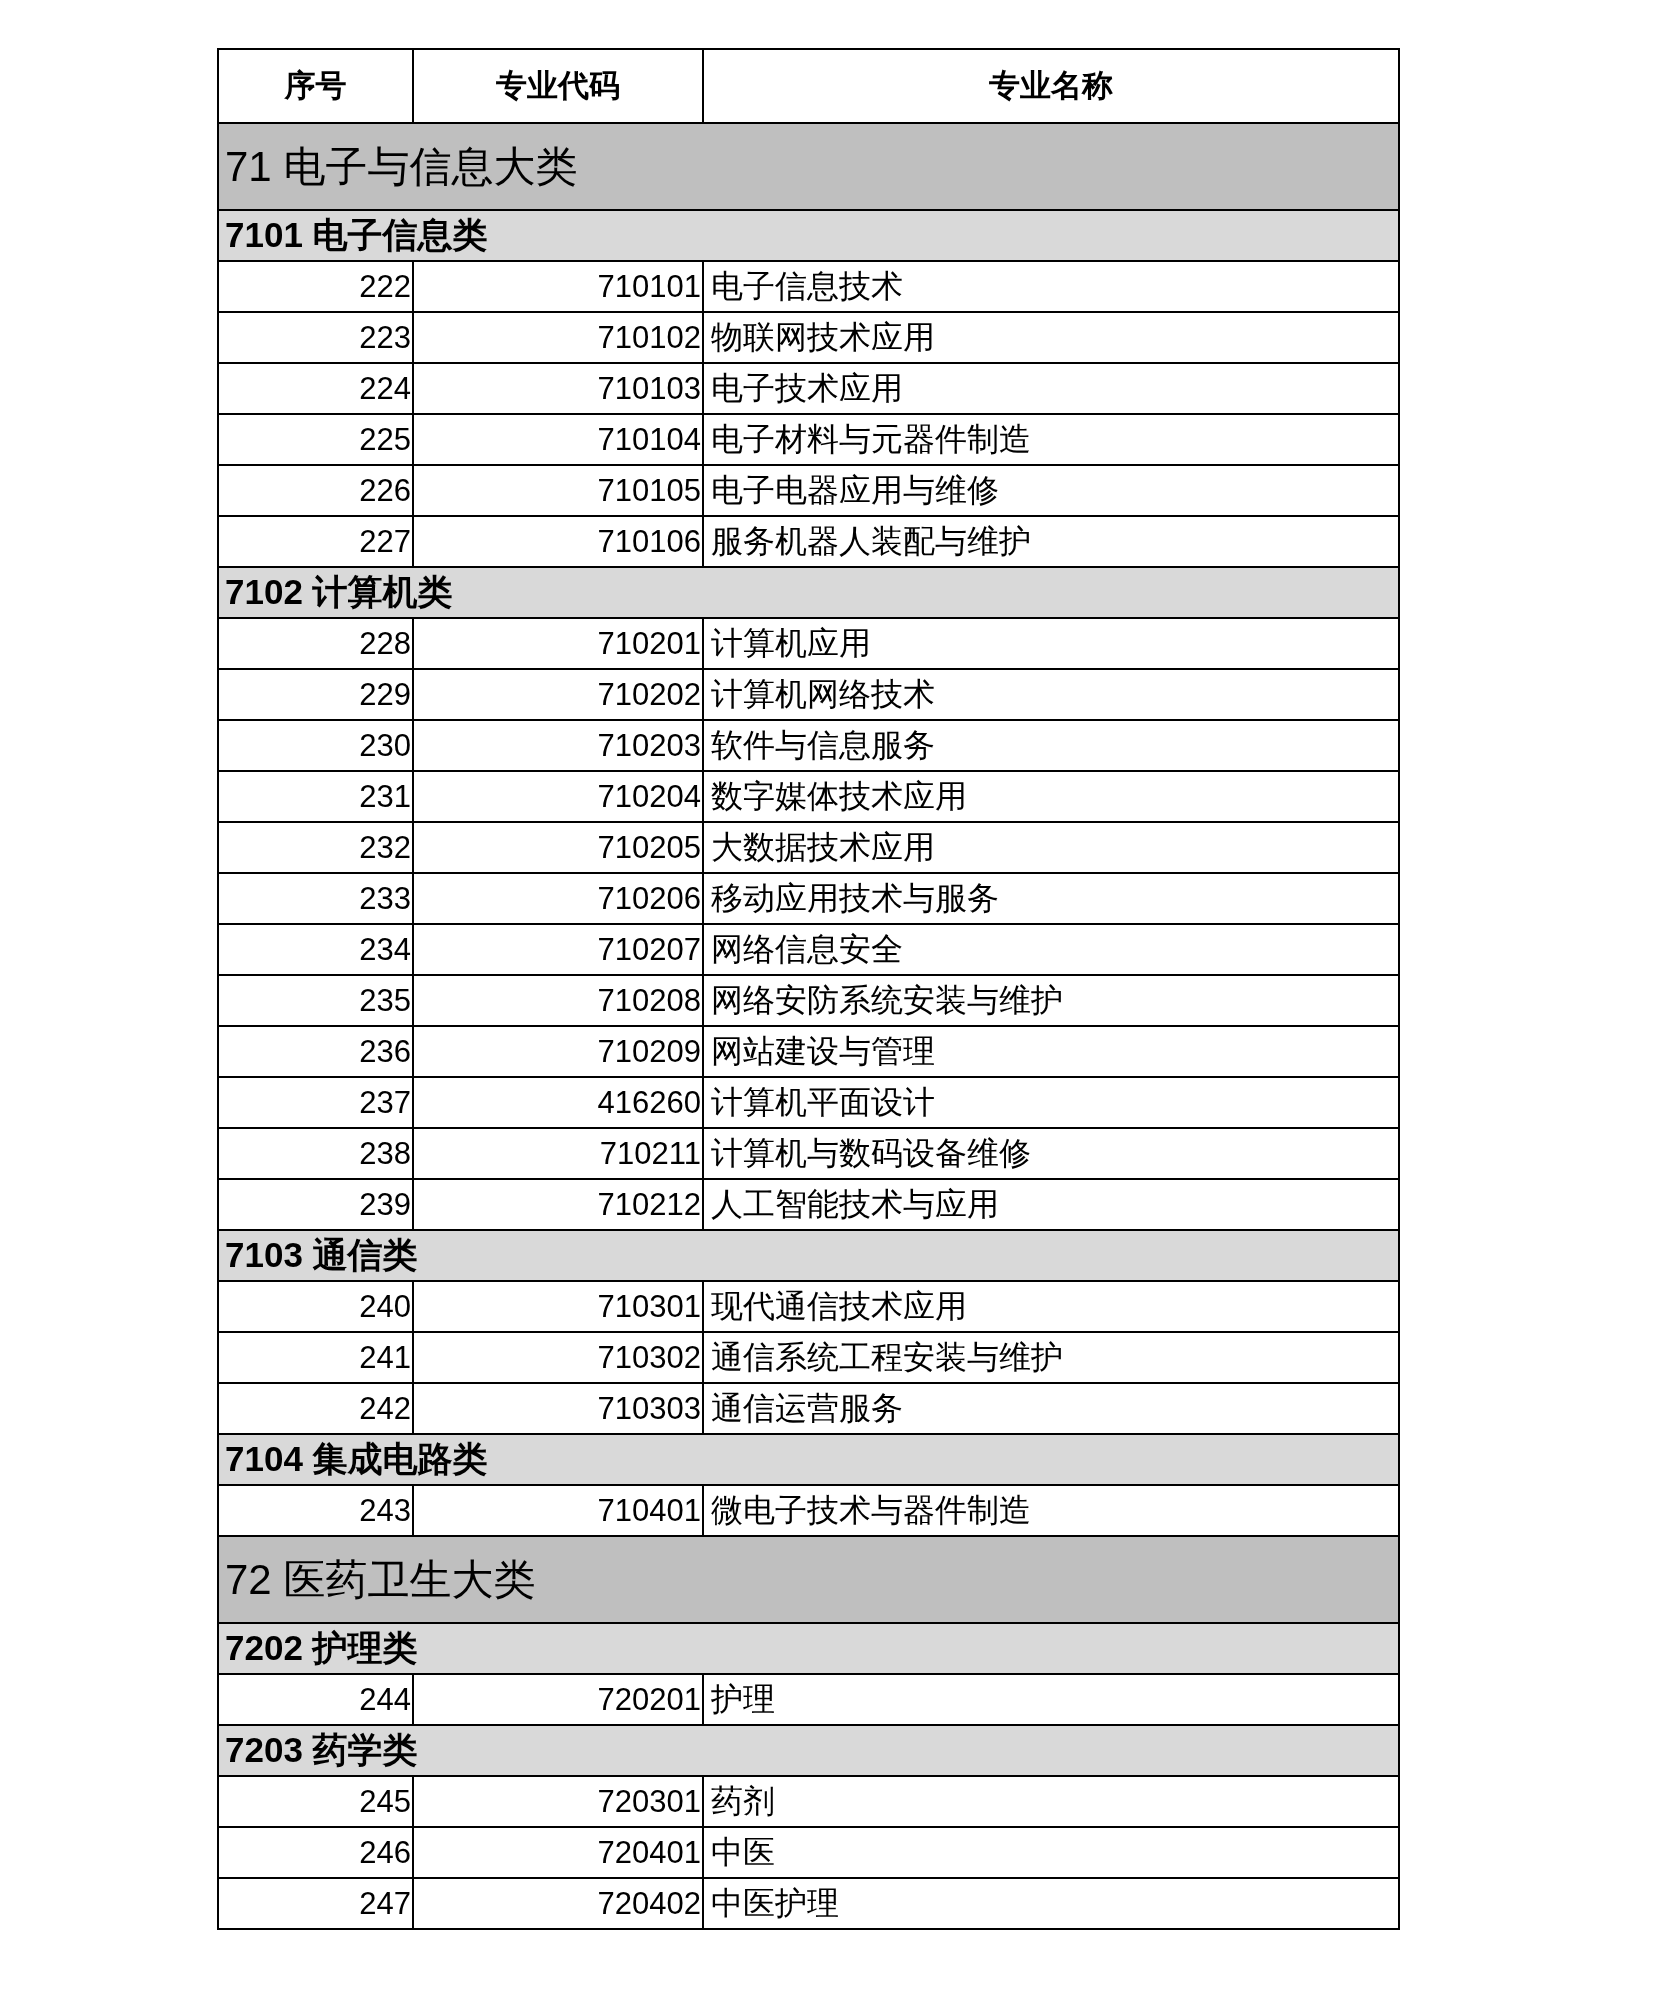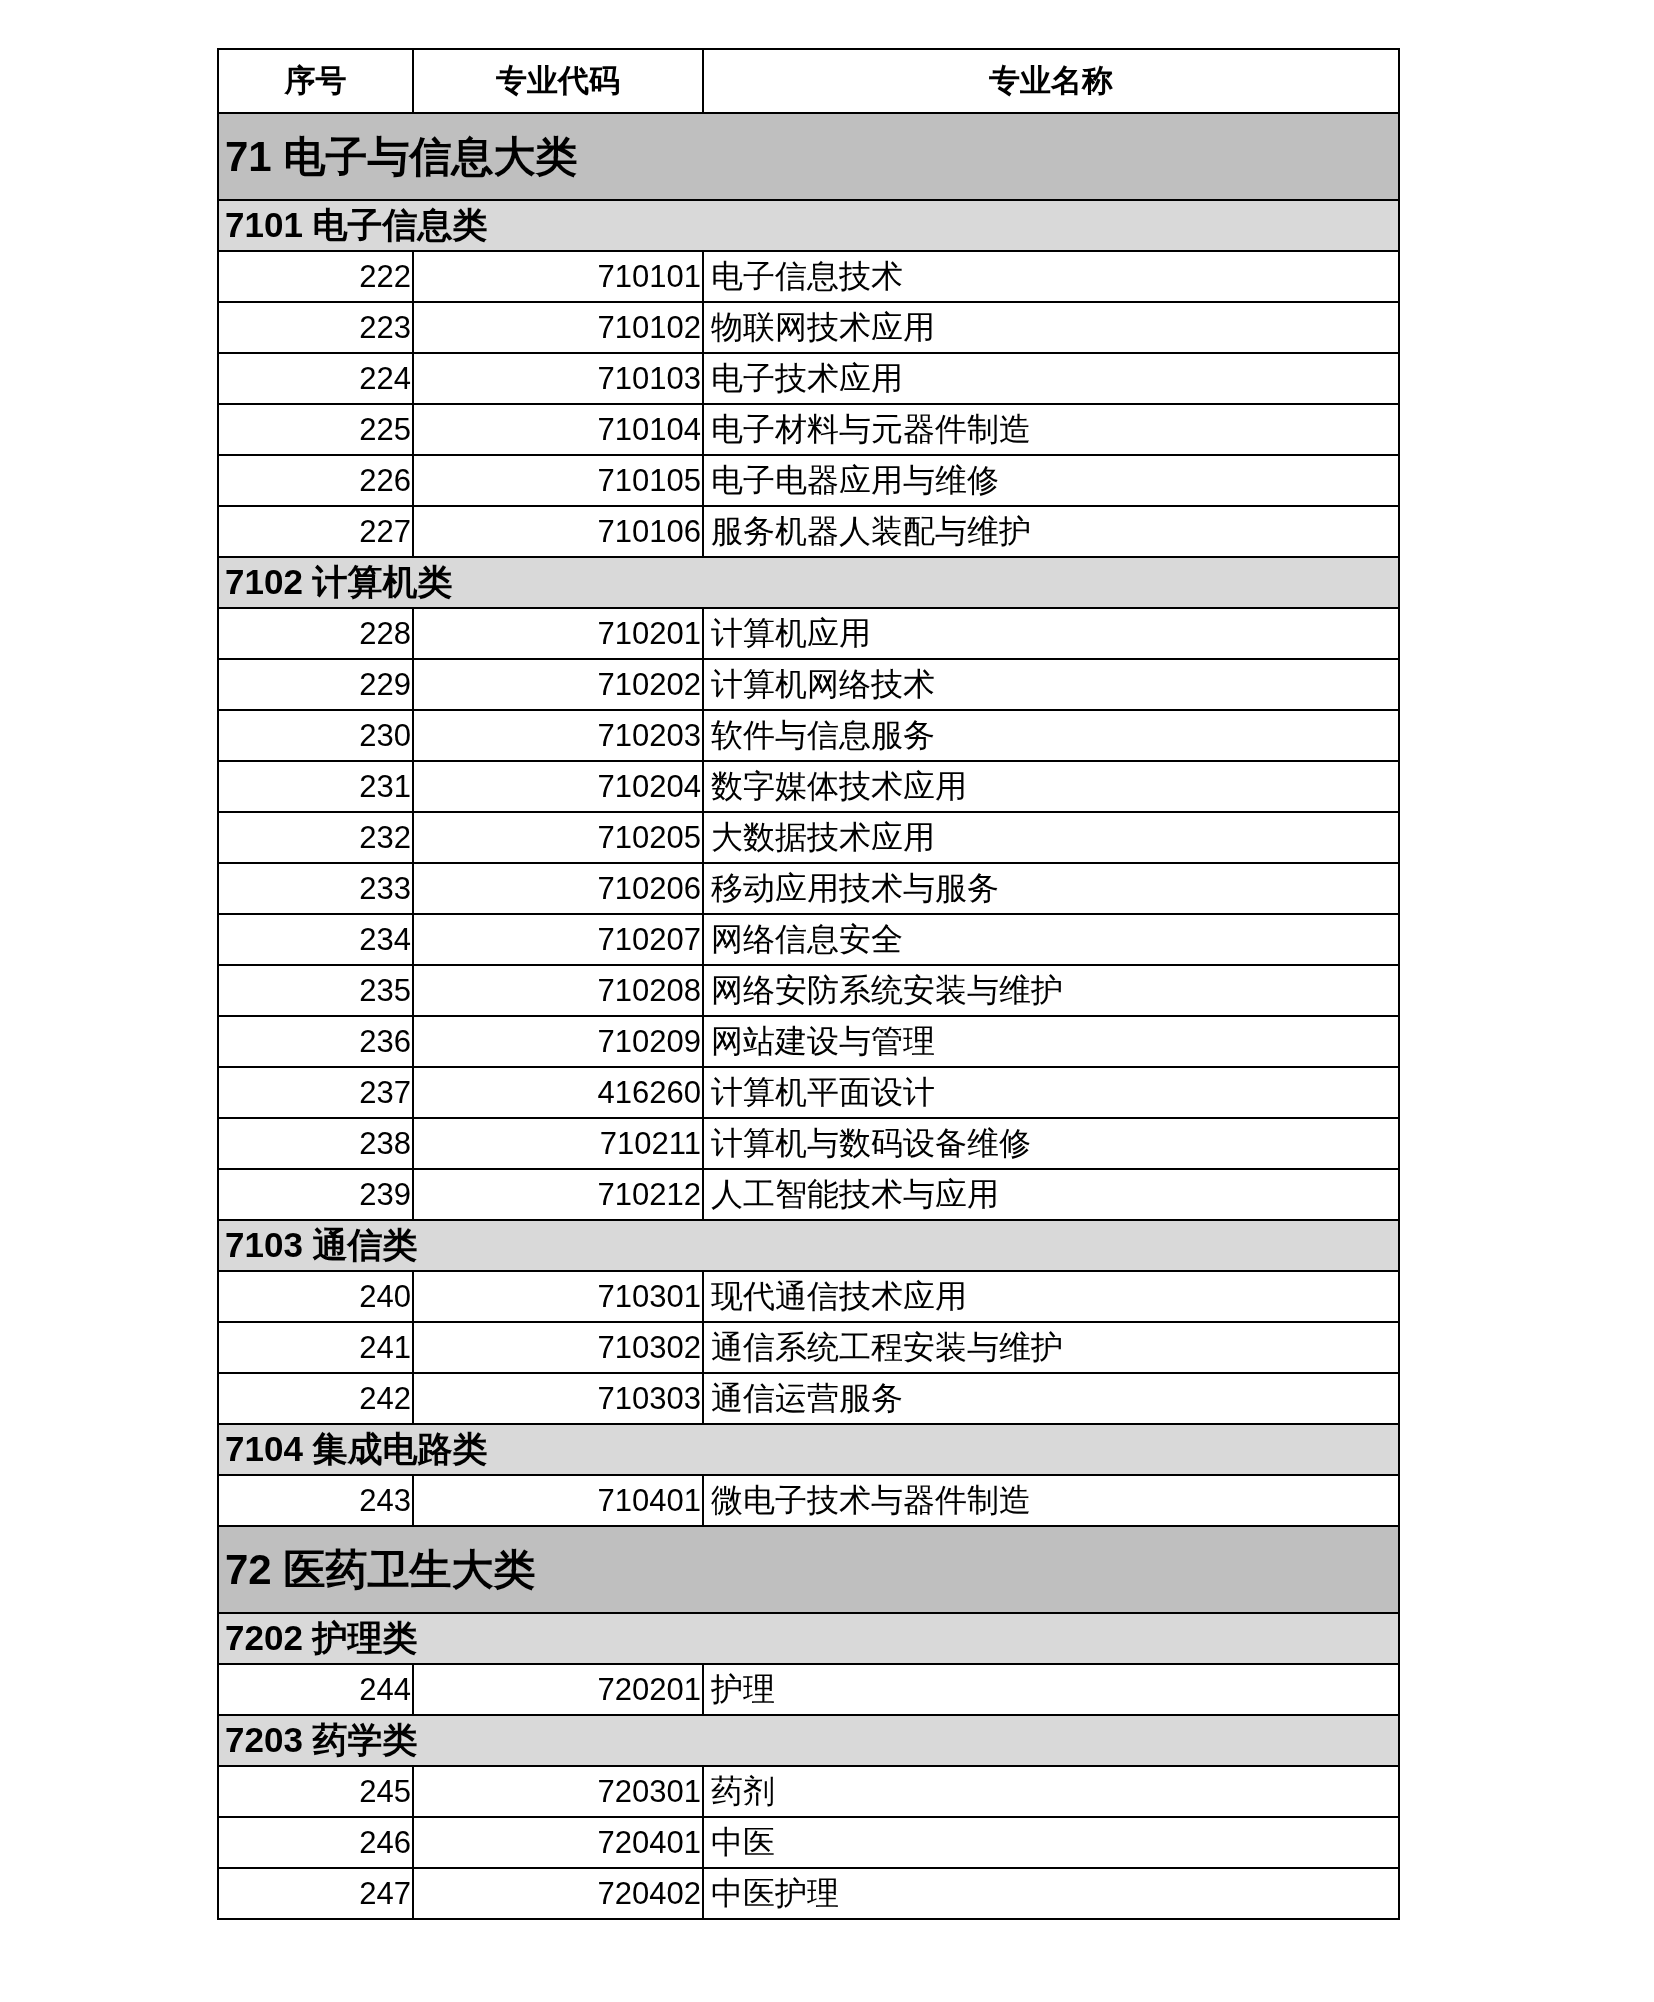--- a/index.html
+++ b/index.html
@@ -32,21 +32,21 @@
   .spec-table col.c-code { width: 290px; }
   .spec-table col.c-name { width: 696px; }
 
   .spec-table th,
   .spec-table td {
     border: 2px solid #000000;
     overflow: hidden;
     white-space: nowrap;
   }
   .spec-table thead tr {
-    height: 64px;
+    height: 74px;
   }
   .spec-table thead th {
     background: #ffffff;
     font-size: 31px;
     font-weight: bold;
     text-align: center;
     vertical-align: middle;
     font-family: "Liberation Sans", sans-serif;
   }
   .spec-table tbody tr.data-row {
@@ -65,21 +65,21 @@
     padding-left: 7px;
     font-size: 32px;
     font-family: Liberation Sans, sans-serif;
   }
   .spec-table tbody tr.major {
     height: 87px;
   }
   .spec-table tbody tr.major td {
     background: #bfbfbf;
     font-size: 42px;
-    font-weight: bold;
+    font-weight: normal;
     text-align: left;
     vertical-align: middle;
     padding-left: 6px;
     font-family: "Liberation Sans", sans-serif;
   }
   .spec-table tbody tr.sub {
     height: 46px;
   }
   .spec-table tbody tr.sub td {
     background: #d9d9d9;

